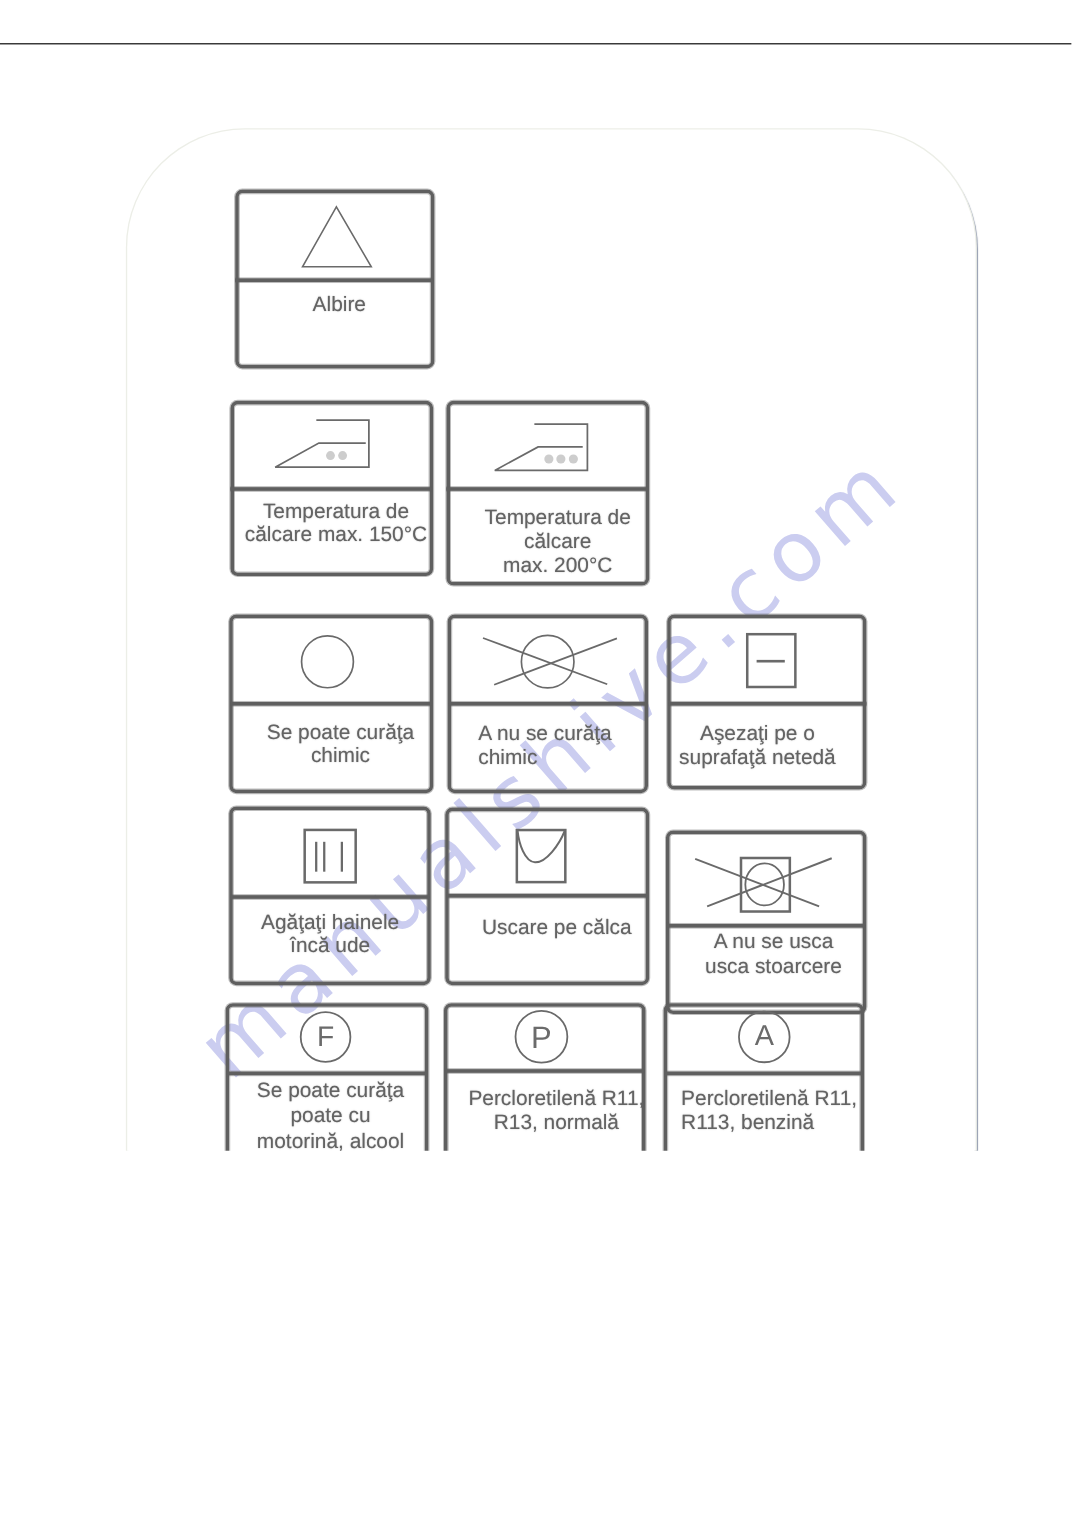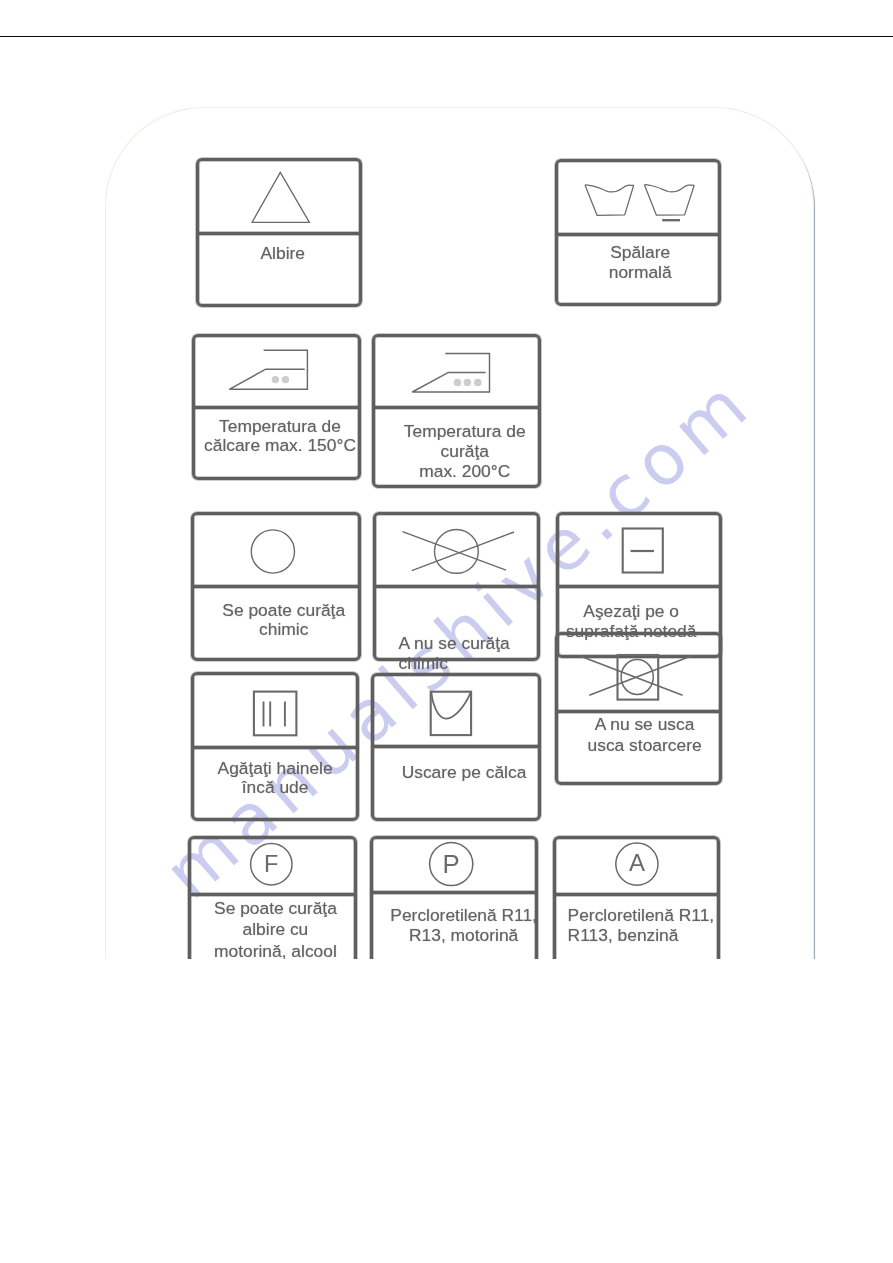--- a/index.html
+++ b/index.html
@@ -44,38 +44,20 @@
             <g fill="none" stroke="#6a6a6a" stroke-width="1.3">
               <path d="M84.3 14.4 L56.1 64.3 L113.4 64.3 Z"></path>
             </g>
           </svg>
         </div>
         <div class="divider" style="top: 70.7px; left: -2.2px; width: 164.9px;"></div>
         <div class="cap" style="top: 82.1px; line-height: 20.5px; left: 3.8px; width: 160.9px;">
           <div>Albire</div>
         </div>
       </div>
-      <div class="card" style="left: 555px; top: 158.5px; width: 166px; height: 147.5px;">
-        <div style="position: absolute; left: -3px; top: -3px;">
-          <svg width="166" height="76" viewBox="0 0 166 76">
-            <g fill="none" stroke="#6a6a6a" stroke-width="1.25" stroke-linejoin="round">
-              <path d="M30.0 25.9 L42.1 56.4 L69.7 55.9 L78.7 26.2"></path>
-              <path d="M30.0 25.9 C32.8 25.5 34.4 26.5 35.9 26.6 C42.2 27.4 47.0 30.4 53.2 32.6 C57.3 33.2 62.2 32.9 66.2 30.0 C69.0 28.0 70.3 26.7 72.8 26.3 C75.0 26.0 76.6 26.7 78.7 26.2"></path>
-              <path d="M89.4 25.8 L101.4 56.2 L129.6 55.9 L139.2 26.2"></path>
-              <path d="M89.4 25.8 C92.2 25.4 93.9 26.4 95.5 26.5 C101.8 27.3 106.9 30.3 113.0 32.5 C117.2 33.1 122.3 32.8 126.3 29.9 C129.1 27.9 130.7 26.6 133.1 26.2 C135.3 25.9 137.1 26.6 139.2 26.2"></path>
-              <path d="M107.2 61.2 L125.0 61.2" stroke-width="2.4"></path>
-            </g>
-          </svg>
-        </div>
-        <div class="divider" style="top: 71.1px; left: -2.2px; width: 164.4px;"></div>
-        <div class="cap" style="top: 80.4px; line-height: 20.5px; left: 2px; width: 160.4px;">
-          <div>Spălare</div>
-          <div>normală</div>
-        </div>
-      </div>
       <div class="card" style="left: 191.5px; top: 333.5px; width: 169px; height: 146.5px;">
         <div style="position: absolute; left: -3px; top: -3px;">
           <svg width="169" height="74" viewBox="0 0 169 74">
             <g fill="none" stroke="#6a6a6a" stroke-width="1.45">
               <path d="M71.6 16.2 L115.4 16.2 L115.4 55.3 L37.3 55.3 L73.7 35.2 L112.8 35.2"></path>
             </g>
             <g fill="#cdcdcd">
               <circle cx="83.4" cy="45.6" r="3.7"></circle>
               <circle cx="93.5" cy="45.6" r="3.7"></circle>
             </g>
@@ -96,21 +78,21 @@
             <g fill="#cdcdcd">
               <circle cx="85.4" cy="48.5" r="3.8"></circle>
               <circle cx="95.4" cy="48.5" r="3.8"></circle>
               <circle cx="105.8" cy="48.5" r="3.8"></circle>
             </g>
           </svg>
         </div>
         <div class="divider" style="top: 69.5px; left: -2.2px; width: 167.9px;"></div>
         <div class="cap" style="top: 84.4px; line-height: 20.2px; left: 8.3px; width: 163.9px;">
           <div>Temperatura de</div>
-          <div>curăţa</div>
+          <div>călcare</div>
           <div>max. 200°C</div>
         </div>
       </div>
       <div class="card" style="left: 191.2px; top: 511.8px; width: 169.5px; height: 149.1px;">
         <div style="position: absolute; left: -3px; top: -3px;">
           <svg width="170" height="74" viewBox="0 0 170 74">
             <g fill="none" stroke="#6a6a6a" stroke-width="1.4">
               <circle cx="81.9" cy="39.5" r="21.6"></circle>
             </g>
           </svg>
@@ -125,21 +107,21 @@
         <div style="position: absolute; left: -3px; top: -3px;">
           <svg width="167" height="79" viewBox="0 0 167 79">
             <g fill="none" stroke="#6a6a6a" stroke-width="1.4">
               <circle cx="83.4" cy="39.4" r="21.9"></circle>
               <path d="M29.5 19.6 L133.0 58.2"></path>
               <path d="M38.8 58.6 L141.1 20.0"></path>
             </g>
           </svg>
         </div>
         <div class="divider" style="top: 70px; left: -2.2px; width: 165.3px;"></div>
-        <div class="cap" style="top: 86px; line-height: 20.8px; text-align: left; left: 22.6px; width: 141.5px; margin-top: 32px;">
+        <div class="cap" style="top: 86px; line-height: 20.8px; text-align: left; left: 22.6px; width: 141.5px;">
           <div>A nu se curăţa</div>
           <div>chimic</div>
         </div>
       </div>
       <div class="card" style="left: 555.7px; top: 512.2px; width: 166.6px; height: 145.8px;">
         <div style="position: absolute; left: -3px; top: -3px;">
           <svg width="167" height="79" viewBox="0 0 167 79">
             <g fill="none" stroke="#6a6a6a" stroke-width="2.1">
               <rect x="66.7" y="16.5" width="40.1" height="44.0"></rect>
               <path d="M74.5 39.0 L98.0 39.0" stroke-width="2.2"></path>
@@ -176,21 +158,21 @@
               <rect x="59.7" y="18.7" width="40.4" height="43.4"></rect>
               <path d="M60.3 19.3 C61.4 30.0 66.3 45.2 74.8 45.6 C84.2 46.1 95.3 30.4 99.5 19.6" stroke-width="1.7"></path>
             </g>
           </svg>
         </div>
         <div class="divider" style="top: 69.8px; left: -2.2px; width: 168px;"></div>
         <div class="cap" style="top: 86.5px; line-height: 20.3px; left: 7.7px; width: 164px;">
           <div>Uscare pe călca</div>
         </div>
       </div>
-      <div class="card" style="left: 554.5px; top: 632px; width: 167px; height: 153px;">
+      <div class="card" style="left: 554.5px; top: 692px; width: 167px; height: 153px;">
         <div style="position: absolute; left: -3px; top: -3px;">
           <svg width="167" height="78" viewBox="0 0 167 78">
             <g fill="none" stroke="#6a6a6a" stroke-width="2.1">
               <rect x="62.5" y="23.0" width="40.7" height="44.6"></rect>
               <ellipse cx="82.2" cy="45.0" rx="16.1" ry="17.5" stroke-width="1.5"></ellipse>
               <path d="M24.3 23.8 L127.6 63.3" stroke-width="1.6"></path>
               <path d="M34.3 63.3 L138.1 23.2" stroke-width="1.6"></path>
             </g>
           </svg>
         </div>
@@ -205,38 +187,38 @@
           <svg width="169" height="56" viewBox="0 0 169 56">
             <g fill="none" stroke="#6a6a6a" stroke-width="1.5">
               <circle cx="83.3" cy="28.2" r="20.7"></circle>
             </g>
             <text x="83.3" y="35.5" text-anchor="middle" font-family="Liberation Sans, sans-serif" font-size="23.5" fill="#6b6b6b">F</text>
           </svg>
         </div>
         <div class="divider" style="top: 53.4px; left: -2.2px; width: 167.3px;"></div>
         <div class="cap" style="top: 58.3px; line-height: 21.8px; left: 2.7px; width: 163.3px;">
           <div>Se poate curăţa</div>
-          <div>albire cu</div>
+          <div>poate cu</div>
           <div>motorină, alcool</div>
           <div>pur şi R113</div>
         </div>
       </div>
       <div class="card" style="left: 369.7px; top: 835.7px; width: 168.5px; height: 148.7px;">
         <div style="position: absolute; left: -3px; top: -3px;">
           <svg width="169" height="56" viewBox="0 0 169 56">
             <g fill="none" stroke="#6a6a6a" stroke-width="1.5">
               <circle cx="81.2" cy="28.0" r="21.6"></circle>
             </g>
             <text x="81.2" y="37.4" text-anchor="middle" font-family="Liberation Sans, sans-serif" font-size="25.8" fill="#6b6b6b">P</text>
           </svg>
         </div>
         <div class="divider" style="top: 52.4px; left: -2.2px; width: 166.9px;"></div>
         <div class="cap" style="top: 66.4px; line-height: 20.3px; left: 9.5px; width: 162.9px;">
           <div>Percloretilenă R11,</div>
-          <div>R13, motorină</div>
+          <div>R13, normală</div>
         </div>
       </div>
       <div class="card" style="left: 553.1px; top: 836.1px; width: 167.1px; height: 147.7px;">
         <div style="position: absolute; left: -3px; top: -3px;">
           <svg width="168" height="56" viewBox="0 0 168 56">
             <g fill="none" stroke="#6a6a6a" stroke-width="1.5">
               <circle cx="83.9" cy="28.1" r="21.1"></circle>
             </g>
             <text x="83.9" y="35.1" text-anchor="middle" font-family="Liberation Sans, sans-serif" font-size="24" fill="#6b6b6b">A</text>
           </svg>

